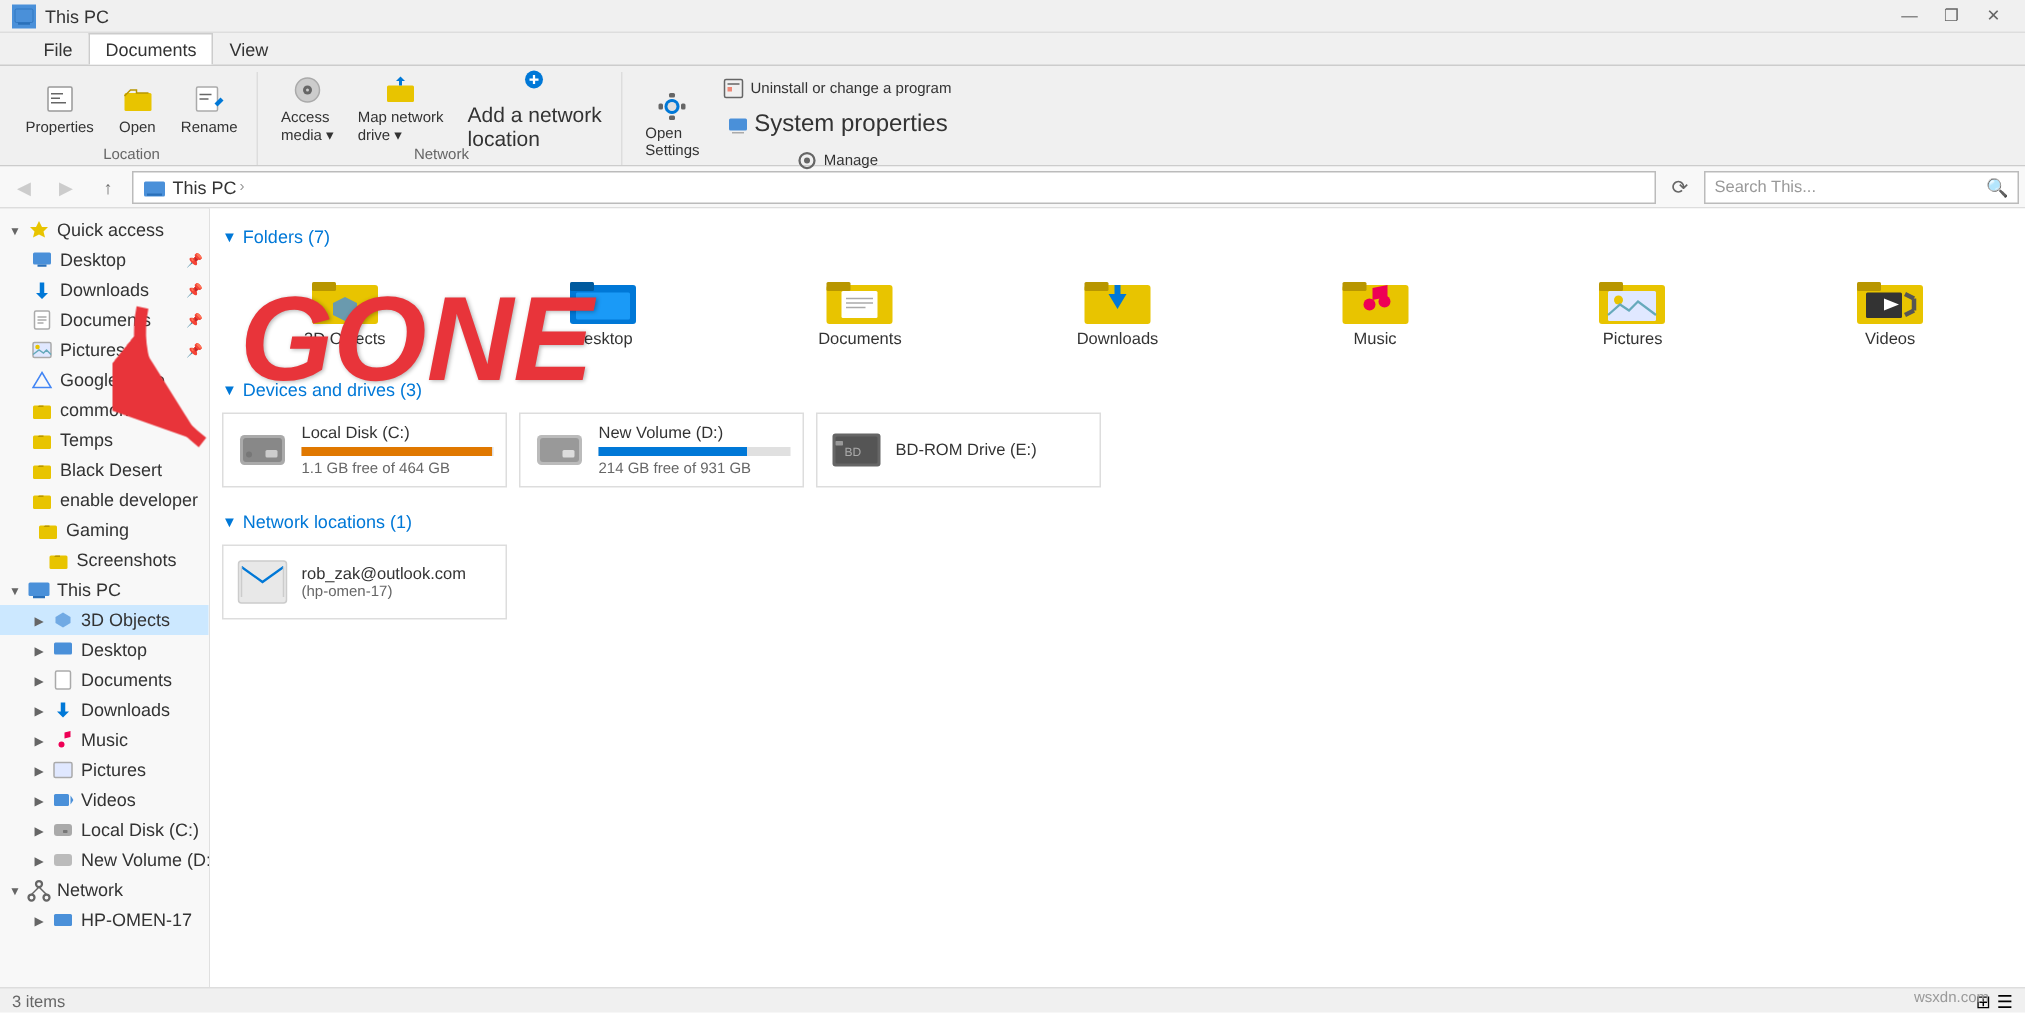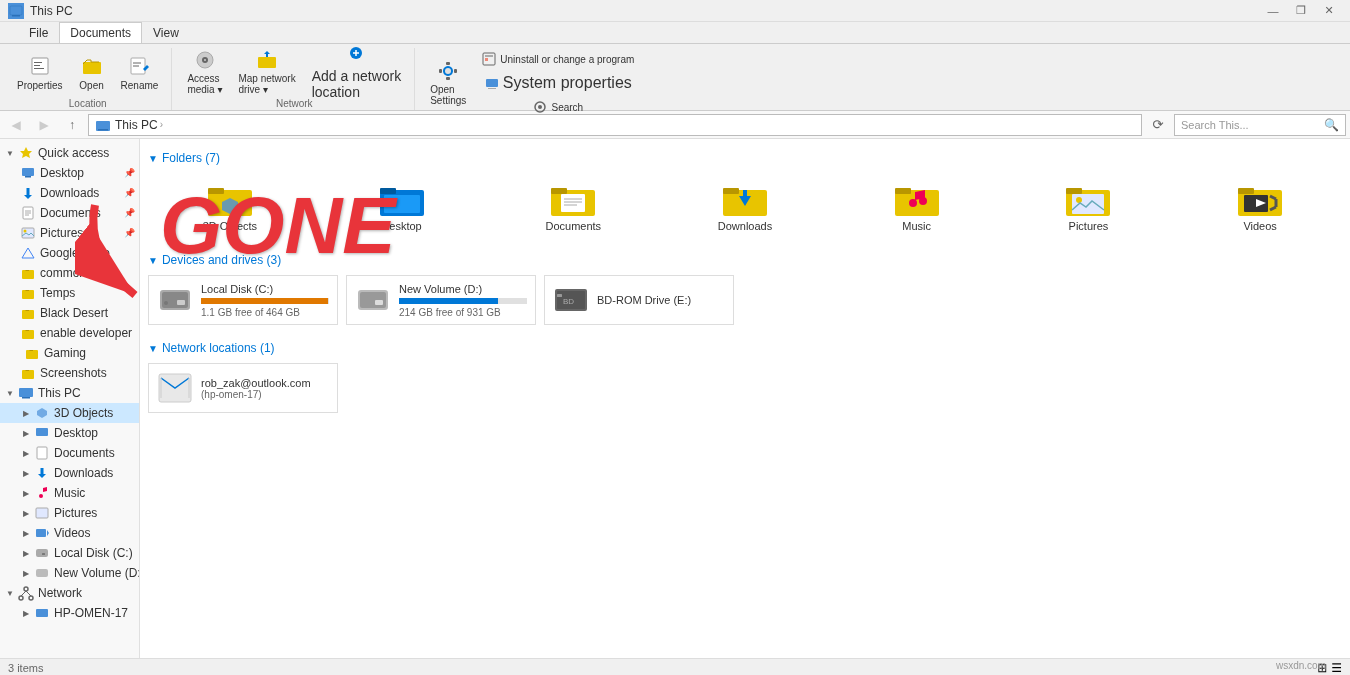--- a/index.html
+++ b/index.html
@@ -193,21 +193,21 @@
       height: 22px;
       border: 1px solid transparent;
       background: transparent;
       cursor: pointer;
       display: flex;
       align-items: center;
       justify-content: center;
       color: #666;
     }
     .search-box {
-      width: 172px;
+      width: 210px;
       height: 22px;
       border: 1px solid #bbb;
       background: white;
       padding: 0 6px;
       display: flex;
       align-items: center;
       font-size: 12px;
       color: #999;
       gap: 4px;
     }
@@ -548,21 +548,21 @@
                 <rect x="1" y="3" width="12" height="8" rx="1" fill="#4a90d9"></rect>
                 <rect x="3" y="12" width="8" height="1" fill="#aaa"></rect>
               </svg>
               <span>System properties</span>
             </div>
             <div class="ribbon-btn ribbon-btn-small" style="font-size:10px;">
               <svg width="14" height="14" viewBox="0 0 14 14">
                 <circle cx="7" cy="7" r="5" fill="none" stroke="#666" stroke-width="1.5"></circle>
                 <circle cx="7" cy="7" r="2" fill="#666"></circle>
               </svg>
-              <span>Search</span>
+              <span>Manage</span>
             </div>
           </div>
         </div>
         <div class="ribbon-group-label">System</div>
       </div>
     </div>
   </div>
 
   <div class="address-bar">
     <button class="nav-btn disabled">◀</button>
@@ -682,21 +682,21 @@
       </div>
       <div class="sidebar-item" style="padding-left:24px;">
         <span class="sidebar-item-icon">
           <svg width="14" height="14" viewBox="0 0 14 14">
               <rect x="1" y="4" width="12" height="9" rx="1" fill="#e8c400"></rect>
               <path d="M1 5 L4 5 L5 4 L8 4 L8 5 L13 5" fill="#b89600"></path>
             </svg>
         </span>
         <span>Gaming</span>
       </div>
-      <div class="sidebar-item" style="padding-left:20px;">
+      <div class="sidebar-item" style="padding-left:20px;margin-left:11px;">
         <span class="sidebar-item-icon">
           <svg width="14" height="14" viewBox="0 0 14 14">
               <rect x="1" y="4" width="12" height="9" rx="1" fill="#e8c400"></rect>
               <path d="M1 5 L4 5 L5 4 L8 4 L8 5 L13 5" fill="#b89600"></path>
             </svg>
         </span>
         <span>Screenshots</span>
       </div>
 
       <div class="sidebar-section-header">

